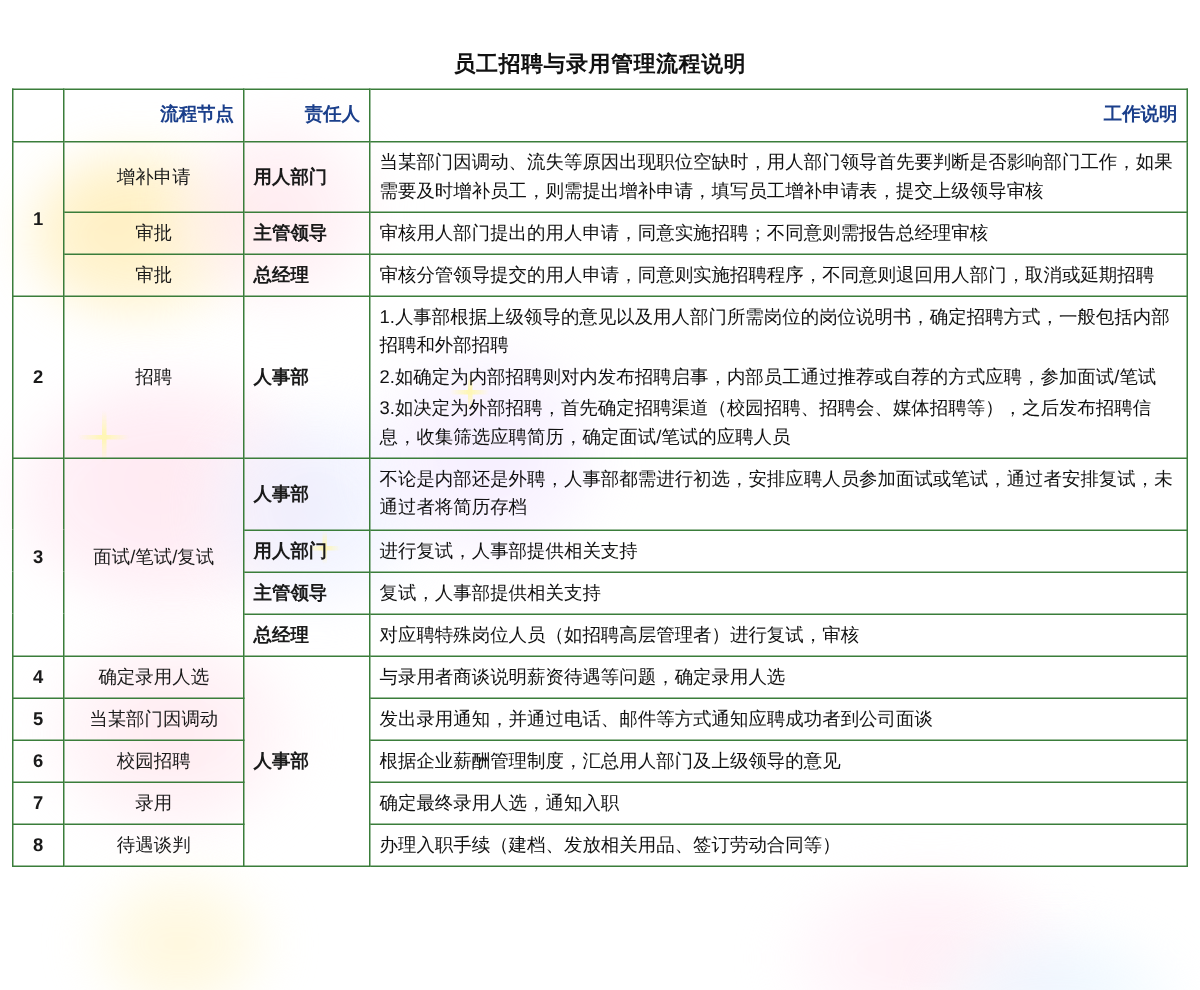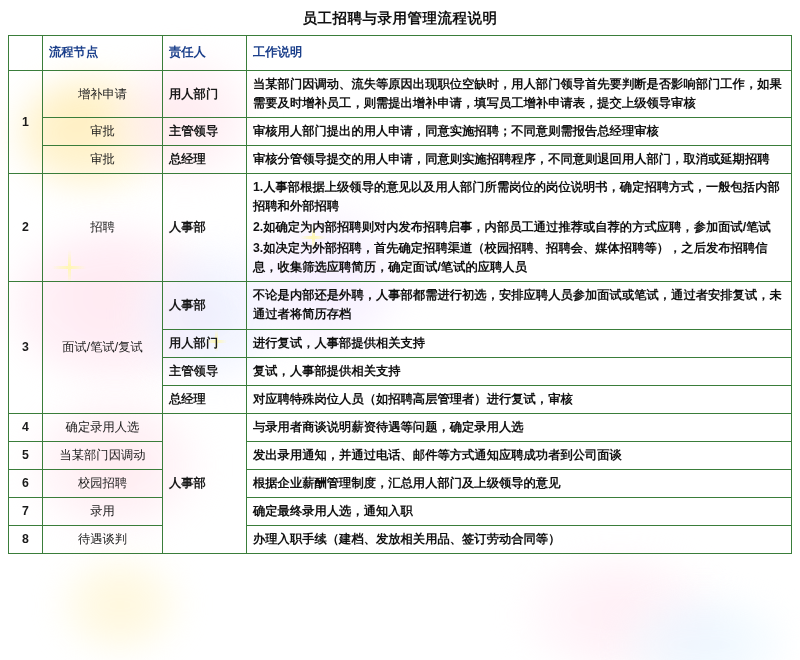--- a/index.html
+++ b/index.html
@@ -13,20 +13,21 @@
     font-family: "Liberation Sans", sans-serif;
     color: #1a1a1a;
     overflow: hidden;
   }
   .page {
     position: relative;
     width: 800px;
     height: 586px;
     box-sizing: border-box;
     padding: 6px 8px 0 8px;
+    margin-top: 24px;
   }
   .doc-title {
     text-align: center;
     font-size: 14.5px;
     font-weight: bold;
     letter-spacing: 0.5px;
     padding: 3px 0 7px 0;
     color: #111;
   }
   table.flow {
@@ -39,21 +40,21 @@
   }
   table.flow td, table.flow th {
     border: 1px solid #3a7d3a;
     padding: 4px 6px;
     vertical-align: middle;
     font-size: 12.3px;
     line-height: 1.55;
     background: transparent;
   }
   .hdr td {
-    text-align: left;
+    text-align: right;
     font-weight: bold;
     font-size: 13px;
     color: #1b3f8b;
     height: 26px;
     padding: 3px 4px;
   }
   .c-no {
     width: 34px;
     text-align: center;
     font-weight: bold;
@@ -63,21 +64,21 @@
     width: 120px;
     text-align: center;
     font-weight: normal;
   }
   .c-owner {
     width: 84px;
     text-align: left;
     font-weight: bold;
   }
   .c-desc {
-    font-weight: bold;
+    font-weight: normal;
     color: #111;
   }
   .desc-multi p {
     margin: 0 0 2px 0;
   }
   .desc-multi p:last-child { margin-bottom: 0; }
 
   
   .blobs {
     position: absolute;

